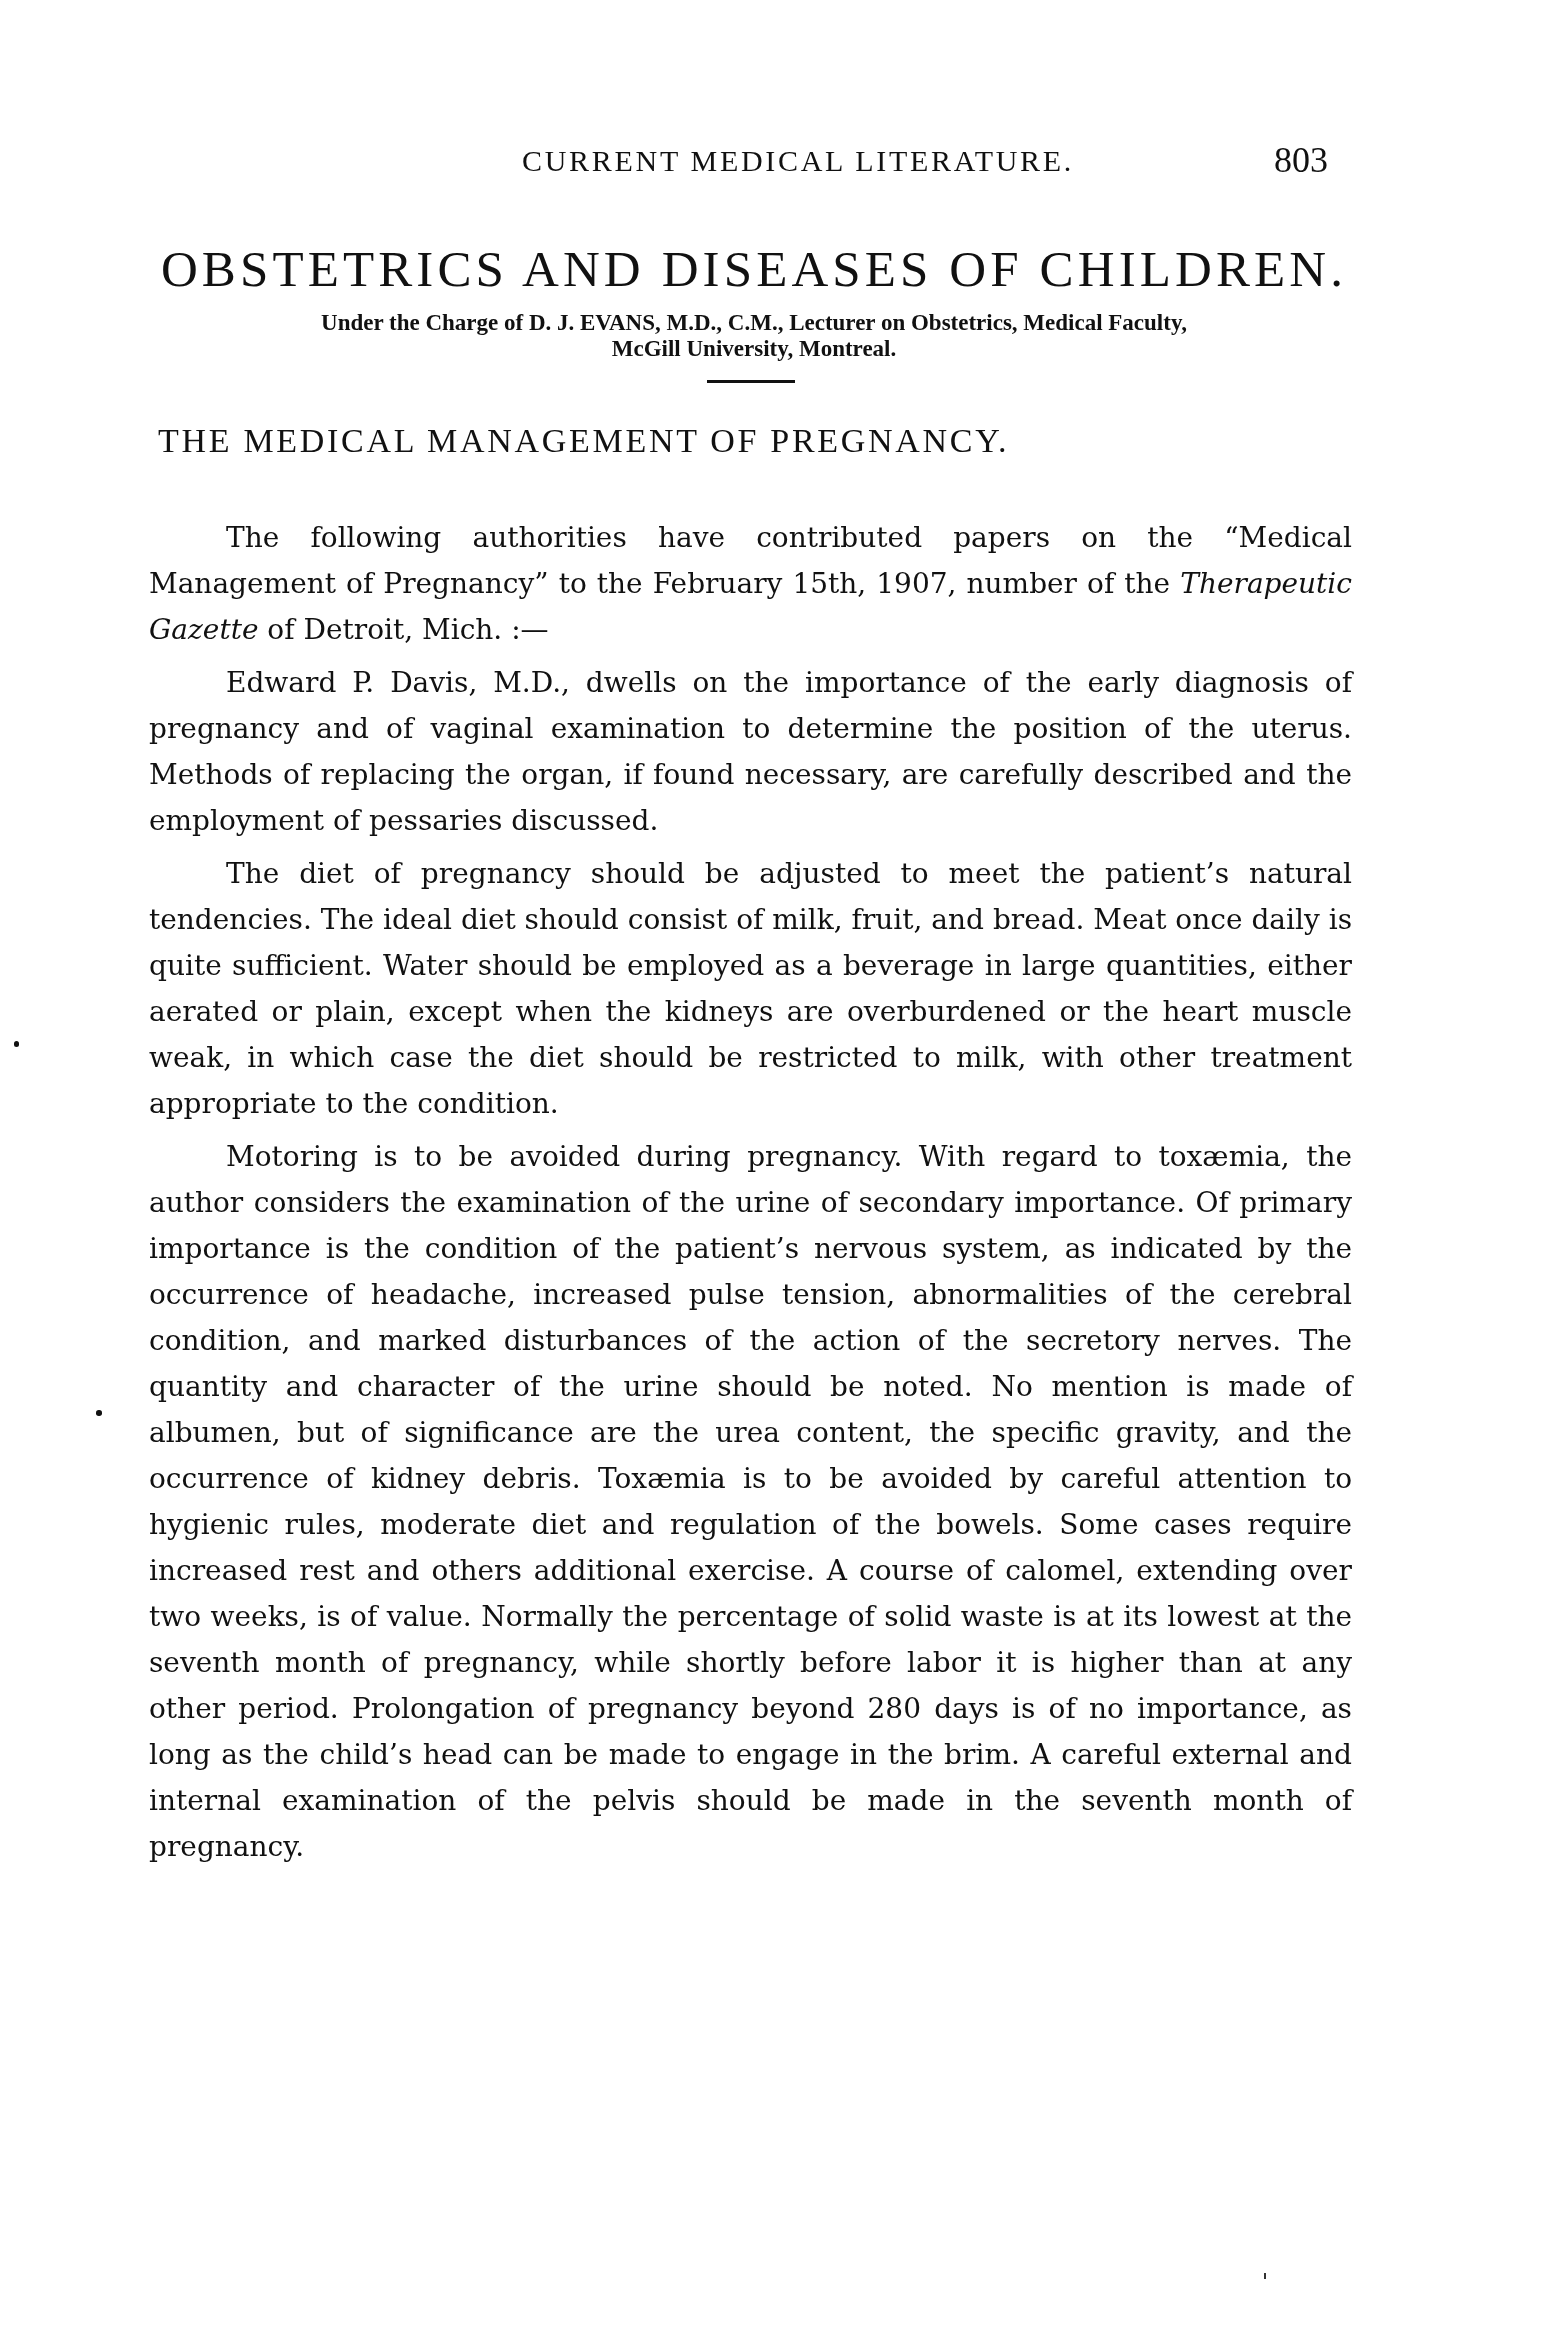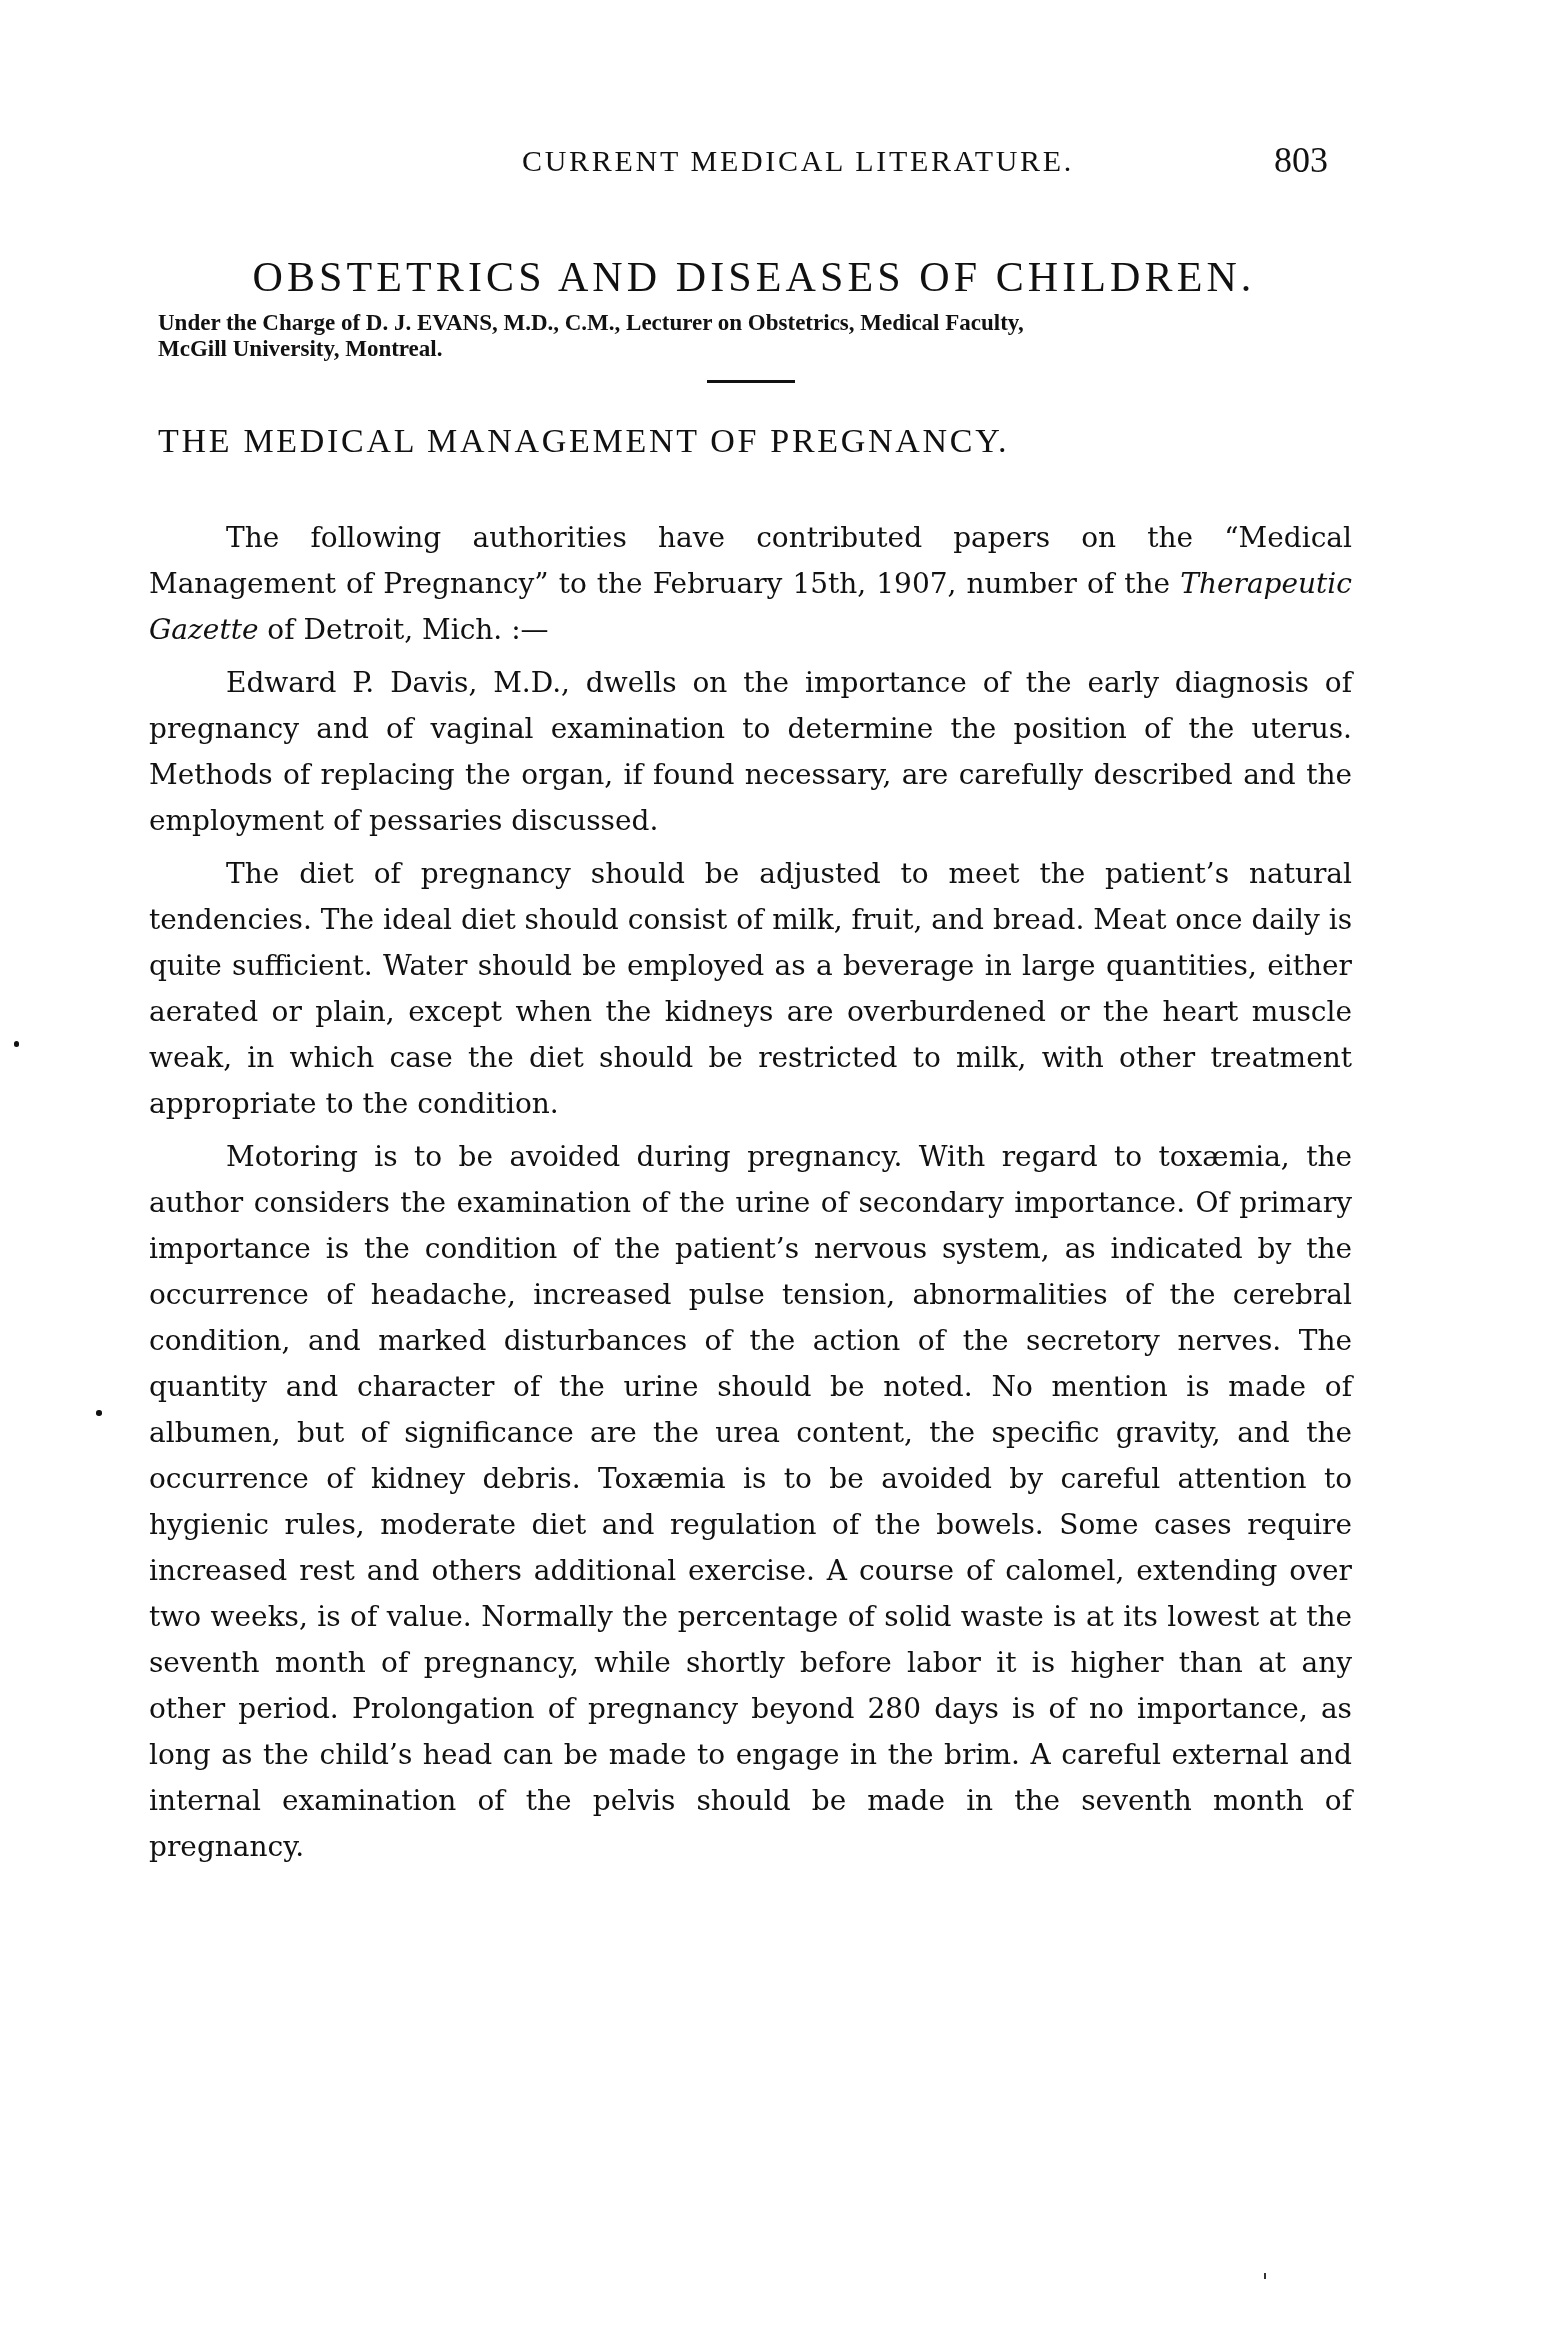--- a/index.html
+++ b/index.html
@@ -1,22 +1,22 @@
 <!DOCTYPE html>
 <html style="font-size:11px"><head>
 <meta charset="utf-8">
 <style>
   html, body { margin: 0; padding: 0; background: #ffffff; }
   body { width: 1562px; height: 2342px; position: relative; overflow: hidden; color: #111111; font-family: "DejaVu Serif", "Liberation Serif", serif; }
   .abs { position: absolute; }
   .running-head { left: 0; width: 1562px; top: 140px; height: 41px; }
   .running-title { position: absolute; left: 498px; top: 0; font-size: 30px; letter-spacing: 2.7px; text-transform: uppercase; font-family: "Liberation Serif", serif; white-space: nowrap; line-height: 41px; margin-left: 24px; }
   .page-number { position: absolute; left: 1274px; top: 0; font-size: 36px; font-family: "Liberation Serif", serif; line-height: 41px; }
-  .section-title { left: 158px; width: 1192px; top: 240px; text-align: center; font-size: 42px; letter-spacing: 4.1px; line-height: 58px; font-family: "Liberation Serif", serif; white-space: nowrap; margin-top: 8px; }
-  .section-sub { left: 158px; width: 1192px; top: 310px; font-size: 23px; font-weight: bold; line-height: 26px; font-family: "Liberation Serif", serif; }
+  .section-title { left: 158px; width: 1192px; top: 240px; text-align: center; font-size: 51px; letter-spacing: 4.1px; line-height: 58px; font-family: "Liberation Serif", serif; white-space: nowrap; }
+  .section-sub { left: 158px; width: 1192px; top: 310px; text-align: center; font-size: 23px; font-weight: bold; line-height: 26px; font-family: "Liberation Serif", serif; }
   .rule { left: 707px; top: 380px; width: 88px; height: 2.7px; background: #111; }
   .article-title { left: 158px; width: 1192px; top: 419px; font-size: 34px; letter-spacing: 2.7px; line-height: 44px; font-family: "Liberation Serif", serif; white-space: nowrap; }
   .article-body { left: 149px; width: 1203px; top: 515px; font-size: 28px; line-height: 46px; text-align: justify; font-family: "DejaVu Serif", serif; }
   .article-body p { margin: 0 0 6.9px 0; text-indent: 77px; hyphens: manual; }
   .article-body em { font-style: italic; }
   .margin-dot { width: 5.5px; height: 5.5px; border-radius: 50%; background: #111; }
   .dot-1 { left: 13.7px; top: 1041px; }
   .dot-2 { left: 96px; top: 1410px; }
   .tick-mark { left: 1264px; top: 2273px; width: 2.1px; height: 5.5px; background: #333; }
 </style>

